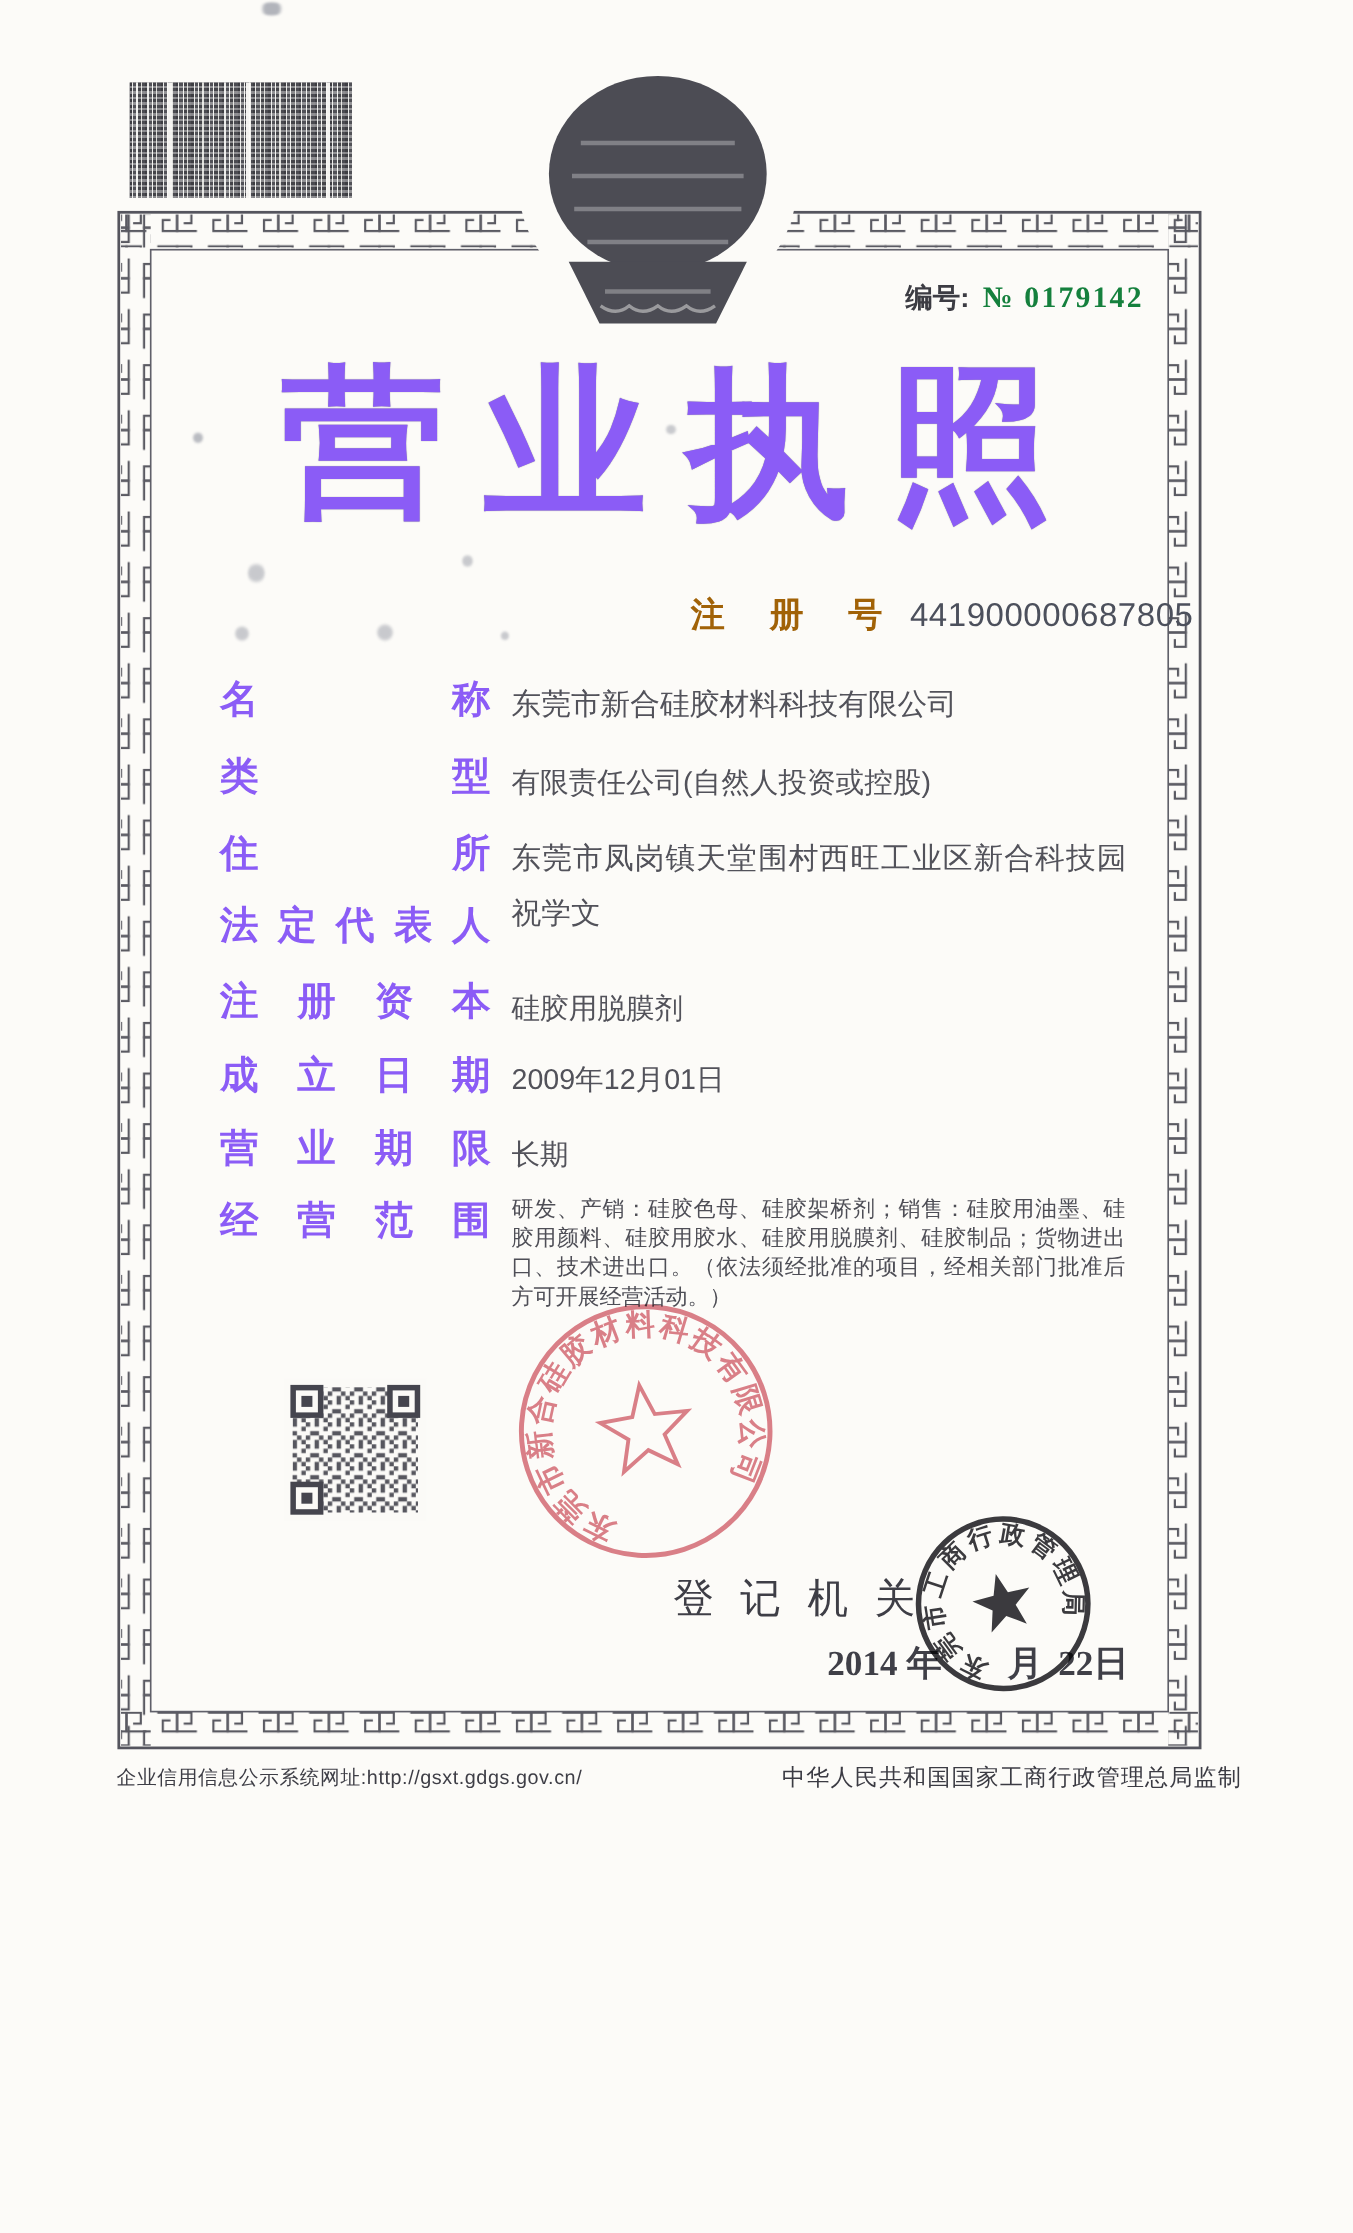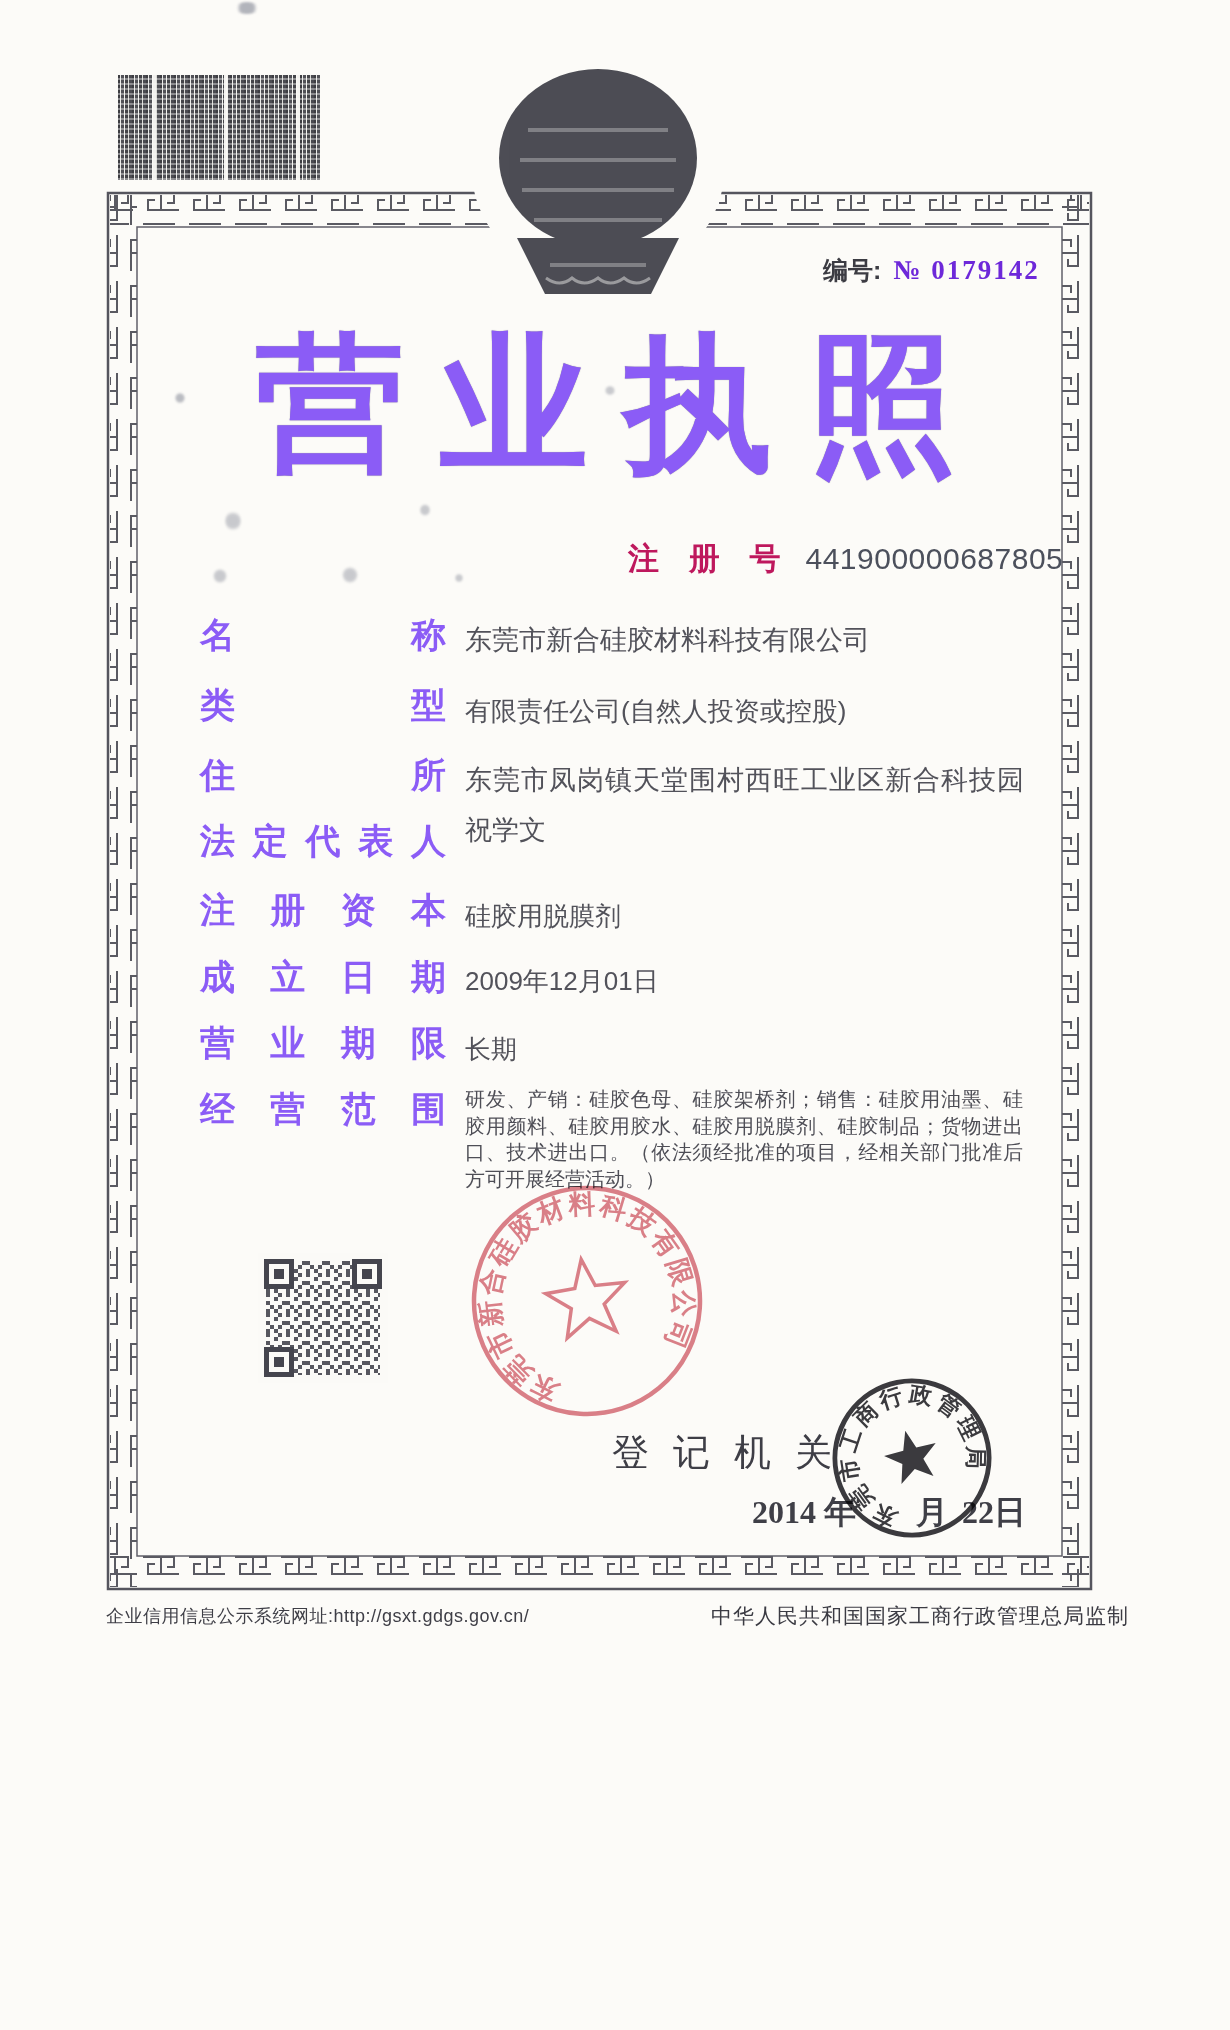--- a/index.html
+++ b/index.html
@@ -14,33 +14,33 @@
       repeating-linear-gradient(90deg,
         #23232a 0 2px, #e9e9e7 2px 3px, #3a3a41 3px 6px, #f2f2ef 6px 7px,
         #2b2b31 7px 10px, #d8d8d4 10px 11px, #33333a 11px 14px),
       #2e2e34;}
   .barcode:after{content:"";position:absolute;inset:0;
       background:repeating-linear-gradient(90deg, transparent 0 34px, rgba(252,251,248,.95) 34px 38px, transparent 38px 72px);}
 
   
   .serial{left:823px;top:254px;display:flex;align-items:baseline;gap:12px;}
   .serial .lab{font-size:25px;font-weight:700;color:#3c3c43;}
-  .serial .num{font-size:27px;font-weight:700;letter-spacing:2px;color:#6d28d9;
+  .serial .num{font-size:27px;font-weight:700;letter-spacing:2px;color:#15803d;
                font-family:"Liberation Serif","DejaVu Serif",serif;}
 
   
   .title{left:256px;top:330px;font-size:148px;line-height:1;font-weight:900;
          letter-spacing:36px;color:#8b5cf6;white-space:nowrap;
          text-shadow:0 0 1px rgba(60,60,66,.6);
          font-family:"Liberation Sans","DejaVu Sans",sans-serif;}
 
   
   .regline{left:628px;top:538px;display:flex;align-items:baseline;}
-  .regline .lab{font-size:31px;font-weight:700;letter-spacing:11px;color:#be185d;
-                font-family:Liberation Serif, serif;}
+  .regline .lab{font-size:31px;font-weight:700;letter-spacing:11px;color:#a16207;
+                font-family:Liberation Mono, monospace;}
   .regline .num{font-size:30px;margin-left:14px;color:#4c505c;letter-spacing:.5px;}
 
   
   .flabel{left:200px;width:246px;text-align:justify;text-align-last:justify;
           font-size:35px;font-weight:700;color:#8b5cf6;line-height:1.05;
           font-family:Liberation Serif, serif;}
   .fvalue{left:465px;font-size:27px;color:#52525a;white-space:nowrap;}
   .fvalue.small{font-size:26px;}
   .scope{left:465px;width:558px;font-size:20px;line-height:26.5px;color:#4e4e56;
          white-space:normal;text-align:justify;}

